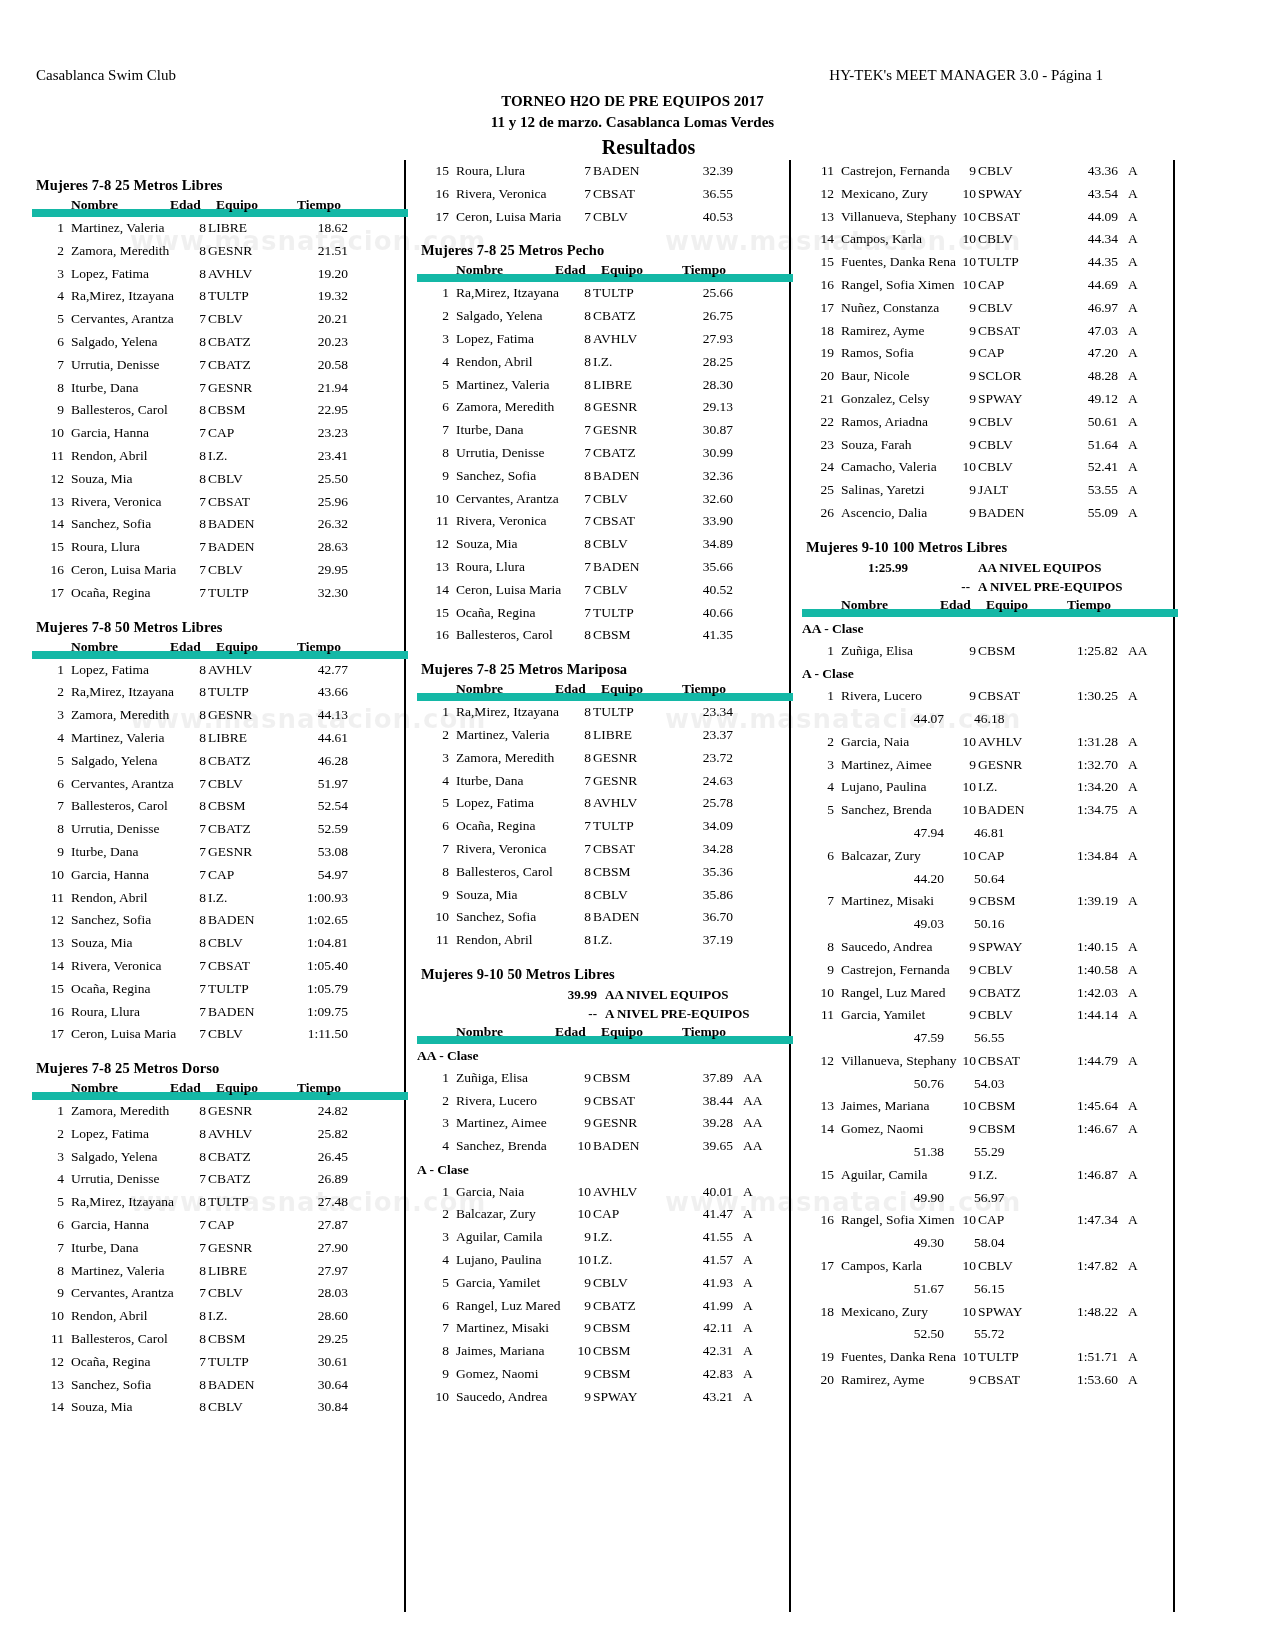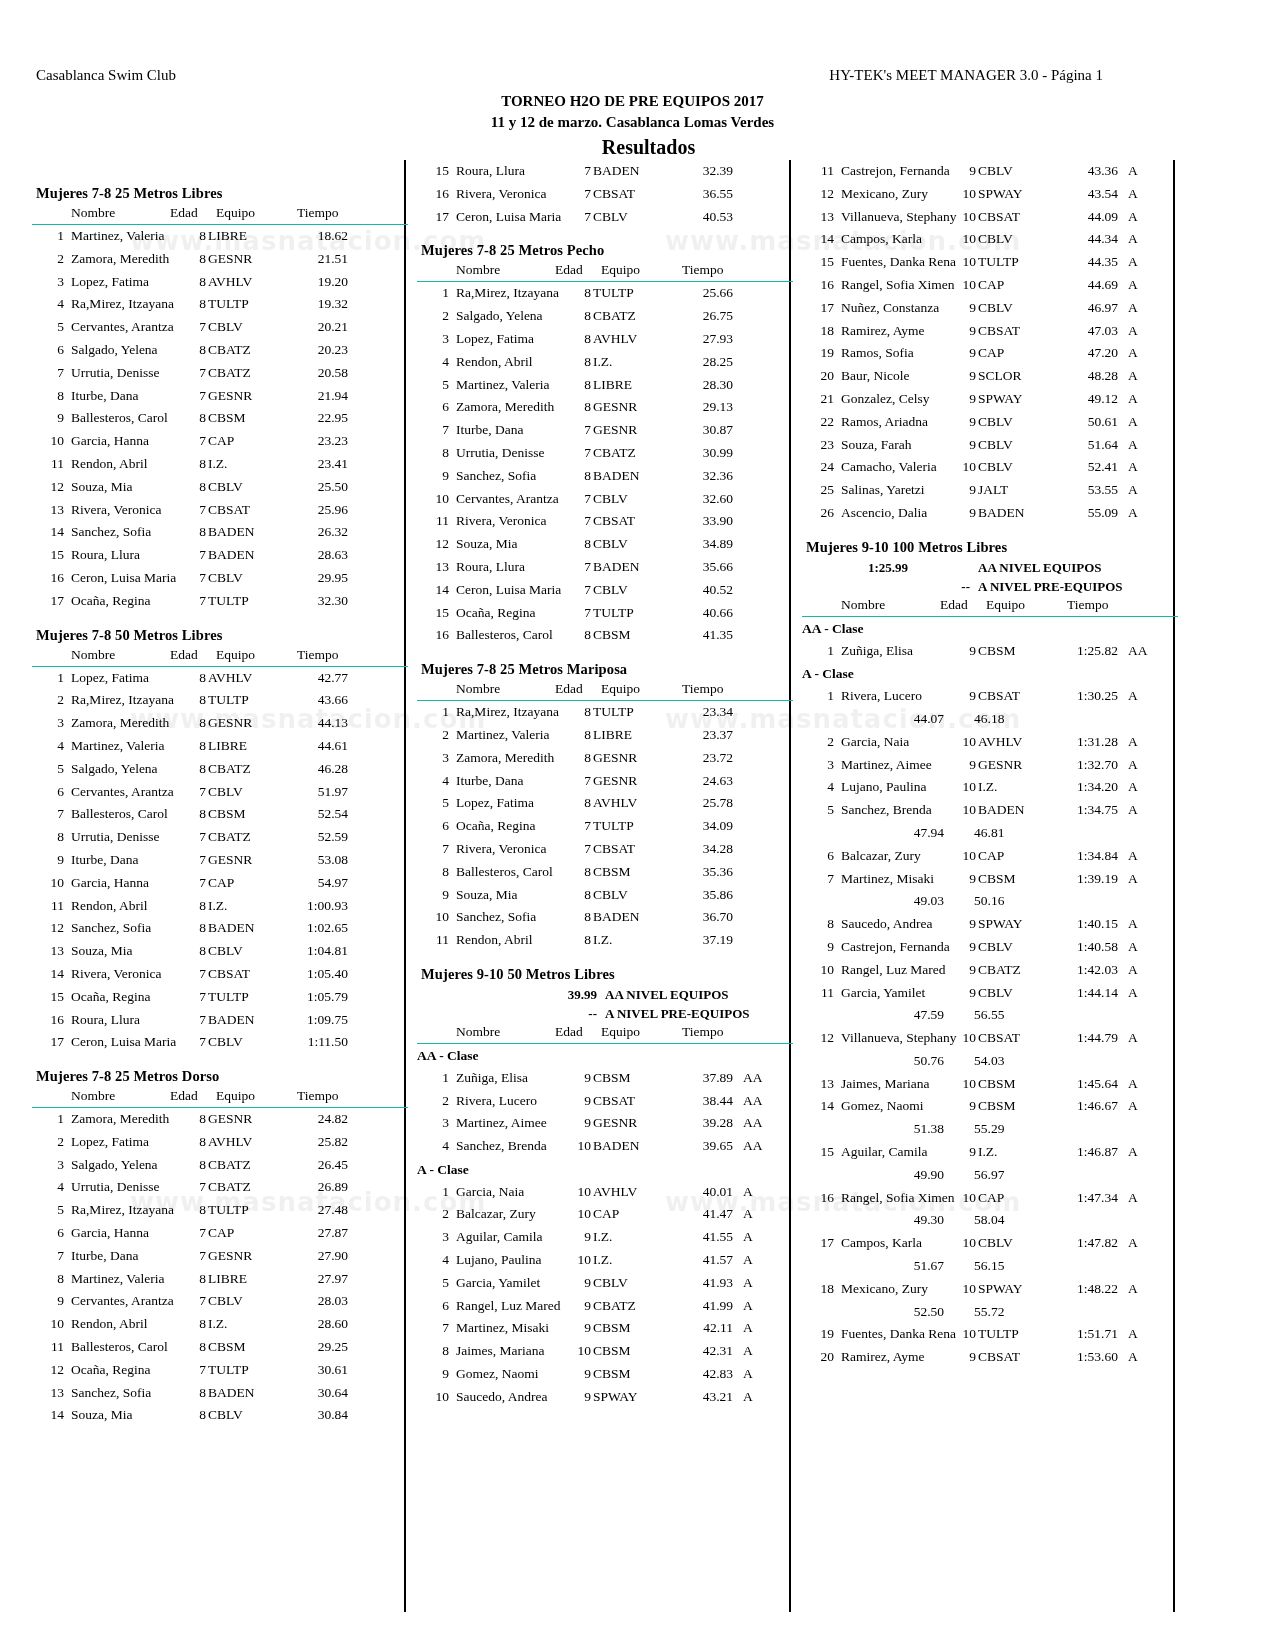--- a/index.html
+++ b/index.html
@@ -6,25 +6,25 @@
   html, body { width: 1275px; height: 1650px; background: #fff; }
   body { position: relative; font-family: "Liberation Serif", "DejaVu Serif", serif; color: #000; overflow: hidden; }
   .hdr-left { position: absolute; left: 36px; top: 67px; font-size: 15px; }
   .hdr-right { position: absolute; right: 172px; top: 67px; font-size: 15px; }
   .title1 { position: absolute; left: 0; width: 1275px; text-align: center; top: 93px; font-size: 15px; font-weight: bold; padding-right: 10px; }
   .title2 { position: absolute; left: 0; width: 1275px; text-align: center; top: 114px; font-size: 15px; font-weight: bold; padding-right: 10px; }
   .title3 { position: absolute; left: 16px; width: 1275px; text-align: center; top: 136px; font-size: 20px; font-weight: bold; padding-right: 10px; }
   .vline { position: absolute; width: 2px; background: #000; }
   .col { position: absolute; width: 370px; }
   .ev { margin-bottom: 12px; }
-  .ev-title { font-size: 14.5px; font-weight: bold; height: 21px; line-height: 21px; letter-spacing: 0.1px; margin-top: 8px; }
+  .ev-title { font-size: 14.5px; font-weight: bold; height: 21px; line-height: 21px; letter-spacing: 0.1px; }
   .std { font-size: 13px; font-weight: bold; height: 19px; line-height: 19px; white-space: nowrap; }
   .std .t { display: inline-block; text-align: right; }
   .std .l { display: inline-block; margin-left: 8px; }
-  .colhdr { position: relative; height: 21px; font-size: 13.5px; font-weight: normal; border-bottom: 1px solid #14b8a6; margin-left: -4px; margin-right: -2px; }
+  .colhdr { position: relative; height: 21px; font-size: 13.5px; font-weight: bold; border-bottom: 8px solid #14b8a6; margin-left: -4px; margin-right: -2px; }
   .colhdr span { position: absolute; top: 1px; }
   .row { position: relative; height: 22.8px; font-size: 13.5px; white-space: nowrap; }
   .row span { position: absolute; top: 3px; }
   .row .pl { width: 28px; text-align: right; left: 0; }
   .row .nm { left: 35px; }
   .row .ag { width: 22px; text-align: right; left: 148px; }
   .row .tm { left: 172px; }
   .row .ti { width: 60px; text-align: right; left: 252px; }
   .row .cl { left: 322px; }
   .split { position: relative; height: 22.8px; font-size: 13.5px; }
@@ -978,20 +978,24 @@
         <span class="s2">46.81</span>
       </div>
       <div class="row">
         <span class="pl">6</span>
         <span class="nm">Balcazar, Zury</span>
         <span class="ag">10</span>
         <span class="tm">CAP</span>
         <span class="ti">1:34.84</span>
         <span class="cl">A</span>
       </div>
+      <div class="split">
+        <span class="s1">44.20</span>
+        <span class="s2">50.64</span>
+      </div>
       <div class="row">
         <span class="pl">7</span>
         <span class="nm">Martinez, Misaki</span>
         <span class="ag">9</span>
         <span class="tm">CBSM</span>
         <span class="ti">1:39.19</span>
         <span class="cl">A</span>
       </div>
       <div class="split">
         <span class="s1">49.03</span>

